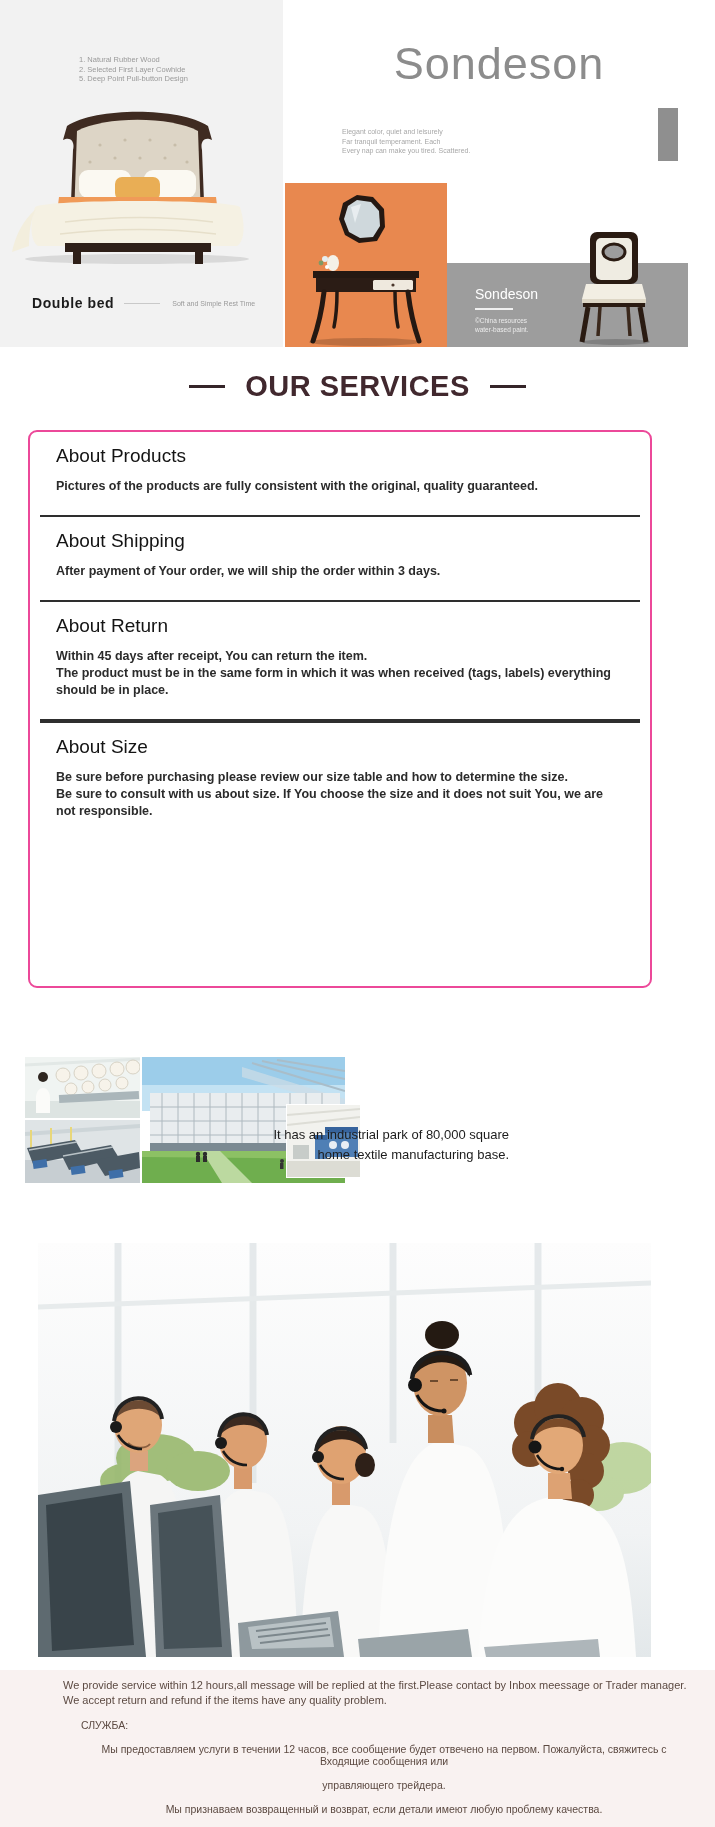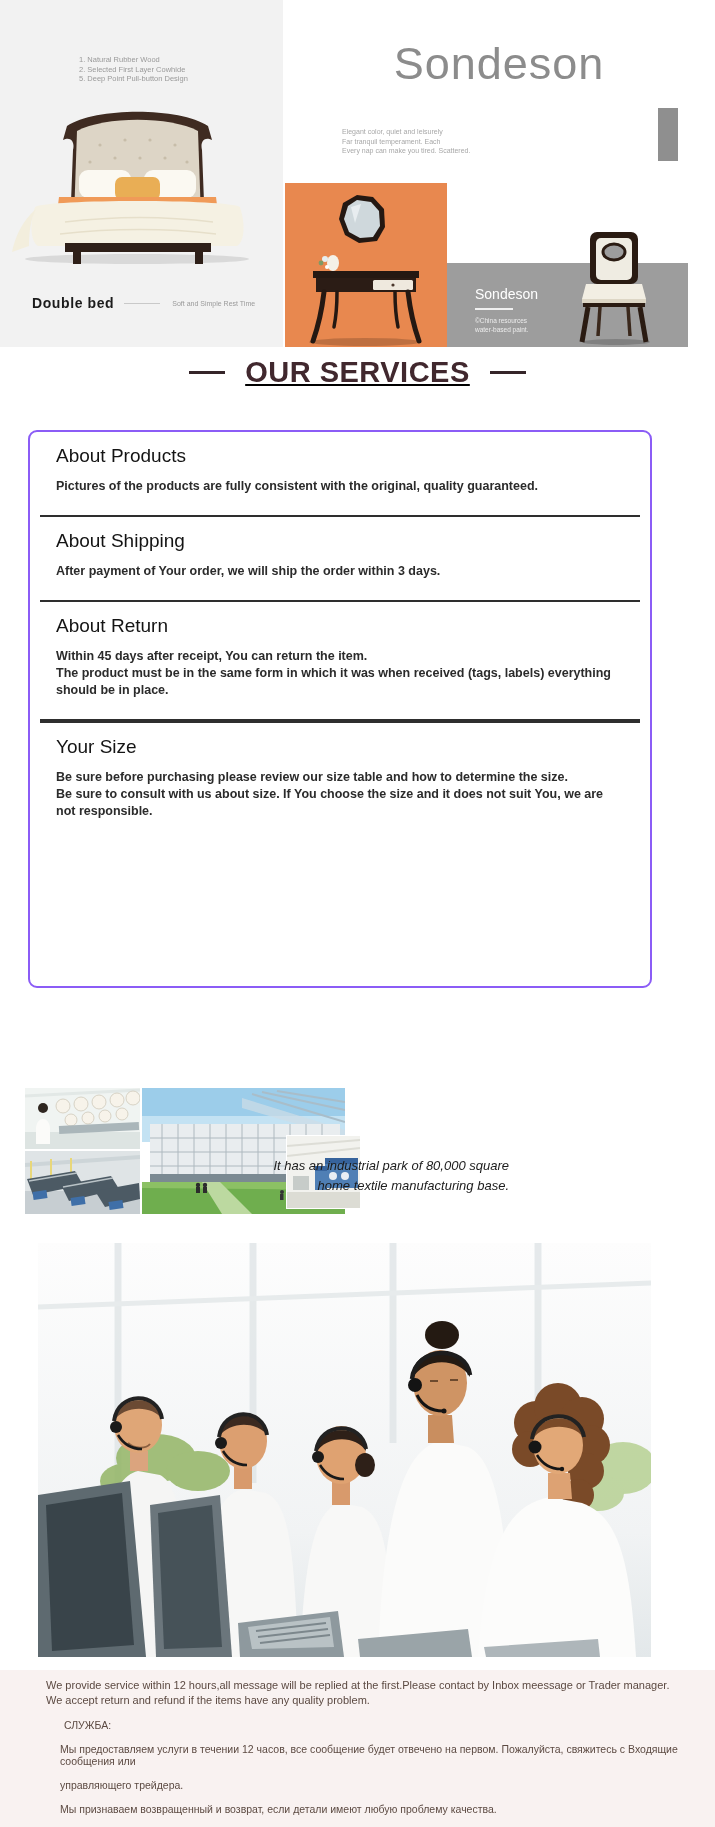--- a/index.html
+++ b/index.html
@@ -21,46 +21,46 @@
   .gray-block { position:absolute; left:658px; top:108px; width:20px; height:53px; background:#8f8f8f; }
 
   .orange-panel { position:absolute; left:285px; top:183px; width:162px; height:164px; background:#e8884f; overflow:hidden; }
   .gray-panel { position:absolute; left:447px; top:263px; width:241px; height:84px; background:#9d9d9d; }
   .gray-panel-brand { position:absolute; left:28px; top:23px; font-size:14px; color:#ffffff; }
   .gray-panel-rule { position:absolute; left:28px; top:45px; width:38px; height:2px; background:rgba(255,255,255,.85); }
   .gray-panel-caption { position:absolute; left:28px; top:54px; font-size:6.5px; line-height:8.5px; color:#ececec; }
   .chair-art { position:absolute; left:572px; top:228px; width:84px; height:118px; }
 
   
-  .svc-title-row { position:absolute; left:0; top:356px; width:715px; display:flex; align-items:center; justify-content:center; gap:20px;text-decoration:underline; }
+  .svc-title-row { position:absolute; left:0; top:370px; width:715px; display:flex; align-items:center; justify-content:center; gap:20px; }
   .svc-dash { width:36px; height:3px; background:#352529; }
   .svc-title { font-size:29px; font-weight:bold; letter-spacing:.5px; color:#41282e; }
-  .svc-box { position:absolute; left:28px; top:430px; width:624px; height:558px; border:2px solid #8b5cf6; border-radius:9px; background:#fff; }
+  .svc-box { position:absolute; left:28px; top:430px; width:624px; height:558px; border:2px solid #ec4899; border-radius:9px; background:#fff; }
   .svc-section { padding:13px 26px 20px 26px; }
   .svc-heading { font-size:19px; font-weight:400; color:#141414; margin-bottom:11px; }
   .svc-body { font-size:12.5px; line-height:17px; color:#2b2b2b;font-weight:bold; }
   .svc-divider { height:2px; background:#2e2e2e; margin:0 10px; }
 
   
-  .factory { position:absolute; left:0; top:1086px; width:577px; height:130px;font-style:italic; }
+  .factory { position:absolute; left:0; top:1055px; width:577px; height:130px; }
   .f-photo { position:absolute; overflow:hidden; }
   .f-a { left:25px; top:2px;   width:115px; height:61px; }
   .f-b { left:25px; top:65px;  width:115px; height:63px; }
   .f-c { left:142px; top:2px;  width:203px; height:126px; }
   .f-d { left:287px; top:50px; width:73px;  height:72px; box-shadow:0 0 0 1px #fff; }
   .factory-caption { position:absolute; right:68px; top:70px; text-align:right; font-size:13px; line-height:19.5px; color:#1c1c1c; }
 
   
   .support-photo { position:absolute; left:38px; top:1243px; width:613px; height:414px; overflow:hidden; }
 
   
-  .notes { position:absolute; left:0; top:1670px; width:715px; height:157px; background:#f9f2f1; padding:8px 24px 0 46px; }
+  .notes { position:absolute; left:0; top:1670px; width:715px; height:157px; background:#f9f2f1; padding:8px 24px 0 63px; }
   .note-en { font-size:11px; line-height:15px; color:#5c4a42; }
   .note-label { font-size:10.5px; color:#5c4a42; margin:11px 0 0 18px; }
-  .note-ru { font-size:10.5px; color:#5c4a42; margin:12px 0 0 14px; }
+  .note-ru { font-size:10.5px; color:#5c4a42; margin:12px 0 0 14px;text-align:center; }
   svg { display:block; }
 </style>
 </head>
 <body>
 
 <div class="page">
 
   <div class="hero">
     <div class="hero-left">
       <div class="feature-list">
@@ -180,21 +180,21 @@
     <div class="svc-section">
       <div class="svc-heading">About Return</div>
       <div class="svc-body">Within 45 days after receipt, You can return the item.</div>
       <div class="svc-body">The product must be in the same form in which it was when received (tags, labels) everything should be in place.</div>
     </div>
     <div class="svc-divider"></div>
 
     <div class="svc-divider"></div>
 
     <div class="svc-section">
-      <div class="svc-heading">Your Size</div>
+      <div class="svc-heading">About Size</div>
       <div class="svc-body">Be sure before purchasing please review our size table and how to determine the size.</div>
       <div class="svc-body">Be sure to consult with us about size. If You choose the size and it does not suit You, we are not responsible.</div>
     </div>
   </div>
 
   <div class="factory">
     <div class="f-photo f-a">
       <svg viewBox="0 0 115 61" width="115" height="61" preserveAspectRatio="none">
         <rect width="115" height="61" fill="#f0f4f2"></rect>
         <rect y="44" width="115" height="17" fill="#dde4e2"></rect>

